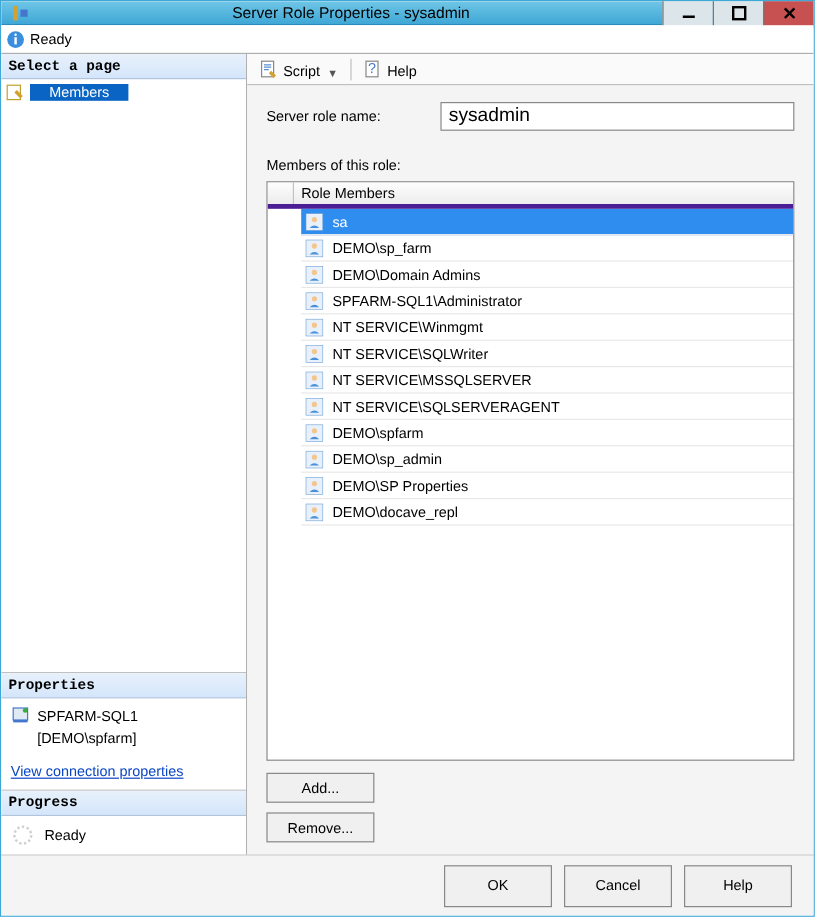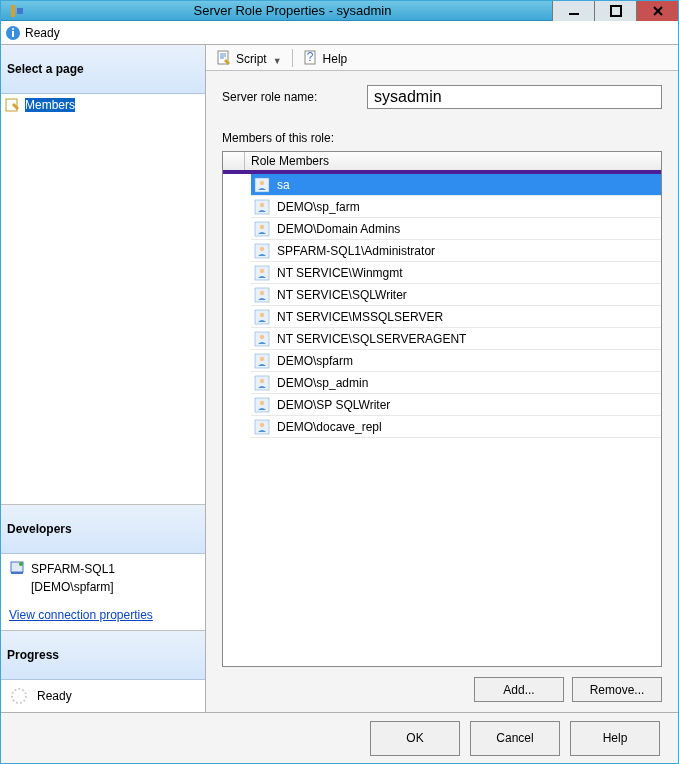--- a/index.html
+++ b/index.html
@@ -15,26 +15,26 @@
 .titlebar .ctrl svg { width: 14px; height: 14px; }
 
 
 .statusbar { height: 24px; display: flex; align-items: center; border-bottom: 1px solid #b0b0b0; background:#fff; }
 .statusbar .info-icon { width:16px; height:16px; margin: 0 4px; }
 .statusbar span { font-size:12px; }
 
 
 .main { flex:1; display:flex; border-bottom:1px solid #b0b0b0; }
 .leftpanel { width: 205px; border-right: 1px solid #b0b0b0; display:flex; flex-direction:column; background:#fff; }
-.section-head { background: linear-gradient(#e8f1fb,#d4e6fb); font-weight:bold; padding:17px 6px; border-bottom:1px solid #b0c4de; }
+.section-head { background: linear-gradient(#e8f1fb,#d4e6fb); font-weight:bold; padding:3px 6px; border-bottom:1px solid #b0c4de;font-family:Liberation Mono, monospace; }
 .page-list { flex:1; padding:2px; }
 .page-item { display:flex; align-items:center; padding:1px 2px; gap:4px; }
 .page-item.selected .lbl { background:#0a64c4; color:#fff; }
 .page-item .pg-icon { width:16px; height:16px; }
-.page-item .lbl { padding:0 0; }
+.page-item .lbl { padding:0 16px; }
 
 .conn-section { border-top:1px solid #c0c0c0; padding-bottom:6px; }
 .conn-body { padding:6px 6px 6px 8px; display:flex; gap:6px; align-items:flex-start; }
 .conn-body .srv-icon { width:16px; height:16px; flex-shrink:0;}
 .conn-text { line-height:1.5; }
 .view-link { color:#0a46c4; text-decoration:underline; display:block; padding:6px 8px 2px 8px; cursor:pointer; }
 
 .progress-section { border-top:1px solid #c0c0c0; }
 .progress-body { display:flex; align-items:center; gap:8px; padding:6px 8px; }
 .spinner { width:20px; height:20px; }
@@ -58,21 +58,21 @@
 .list-header { display:flex; border-bottom:4px solid #4c1d95;  }
 .list-header .colh:first-child { width:22px; border-right:1px solid #c0c0c0; background:linear-gradient(#fdfdfd,#ececec); }
 .list-header .colh:last-child { flex:1; padding:2px 6px; background:linear-gradient(#fdfdfd,#ececec); }
 .list-body { flex:1; overflow:auto; }
 .list-row { display:flex; align-items:center; height:22px; border-bottom:1px solid #e8e8e8;margin-left:28px; }
 .list-row .cell-icon { width:22px; display:flex; align-items:center; justify-content:center;}
 .list-row .cell-text { flex:1; padding:0 4px; }
 .list-row.selected { background:#2e8def; color:#fff; }
 .user-icon { width:16px; height:16px; }
 
-.btn-row-right { display:flex; justify-content:flex-end; gap:8px; margin-top:10px; }
+.btn-row-right { display:flex; justify-content:flex-end; gap:8px; margin-top:10px;flex-direction:column; }
 .btn { width:90px; height:25px; border:1px solid #888; background:#f0f0f0; cursor:pointer; font-size:12px; }
 
 
 .bottombar { height:50px; display:flex; align-items:center; justify-content:flex-end; gap:10px; padding:0 18px; background:#f4f4f4; }
 .bottombar .btn { width:90px; height:35px; }
 </style>
 </head>
 <body>
 
 <svg width="0" height="0" style="position:absolute">
@@ -128,21 +128,21 @@
       <div class="page-item selected">
         <svg class="pg-icon" viewBox="0 0 16 16">
             <rect x="1" y="2" width="11" height="12" fill="#fff" stroke="#c0a030"></rect>
             <path d="M9 6 L14 11 L12 13 L7 8 Z" fill="#d4a030"></path>
           </svg>
         <span class="lbl">Members</span>
       </div>
     </div>
 
     <div class="conn-section">
-      <div class="section-head">Developers</div>
+      <div class="section-head">Properties</div>
       <div class="conn-body">
         <svg class="srv-icon" viewBox="0 0 16 16">
             <rect x="2" y="2" width="12" height="10" fill="#dfeaf5" stroke="#4477cc"></rect>
             <rect x="2" y="12" width="12" height="2" fill="#4477cc"></rect>
             <circle cx="12" cy="4" r="2" fill="#3caa3c"></circle>
           </svg>
         <div class="conn-text">
           <div>SPFARM-SQL1</div>
           <div>[DEMO\spfarm]</div>
         </div>
@@ -275,21 +275,21 @@
                 </svg>
               </div>
               <div class="cell-text">DEMO\sp_admin</div>
             </div>
             <div class="list-row">
               <div class="cell-icon">
                 <svg class="user-icon" viewBox="0 0 16 16">
                   <use href="#user-svg"></use>
                 </svg>
               </div>
-              <div class="cell-text">DEMO\SP SQLWriter</div>
+              <div class="cell-text">DEMO\SP Properties</div>
             </div>
             <div class="list-row">
               <div class="cell-icon">
                 <svg class="user-icon" viewBox="0 0 16 16">
                   <use href="#user-svg"></use>
                 </svg>
               </div>
               <div class="cell-text">DEMO\docave_repl</div>
             </div>
           </div>

